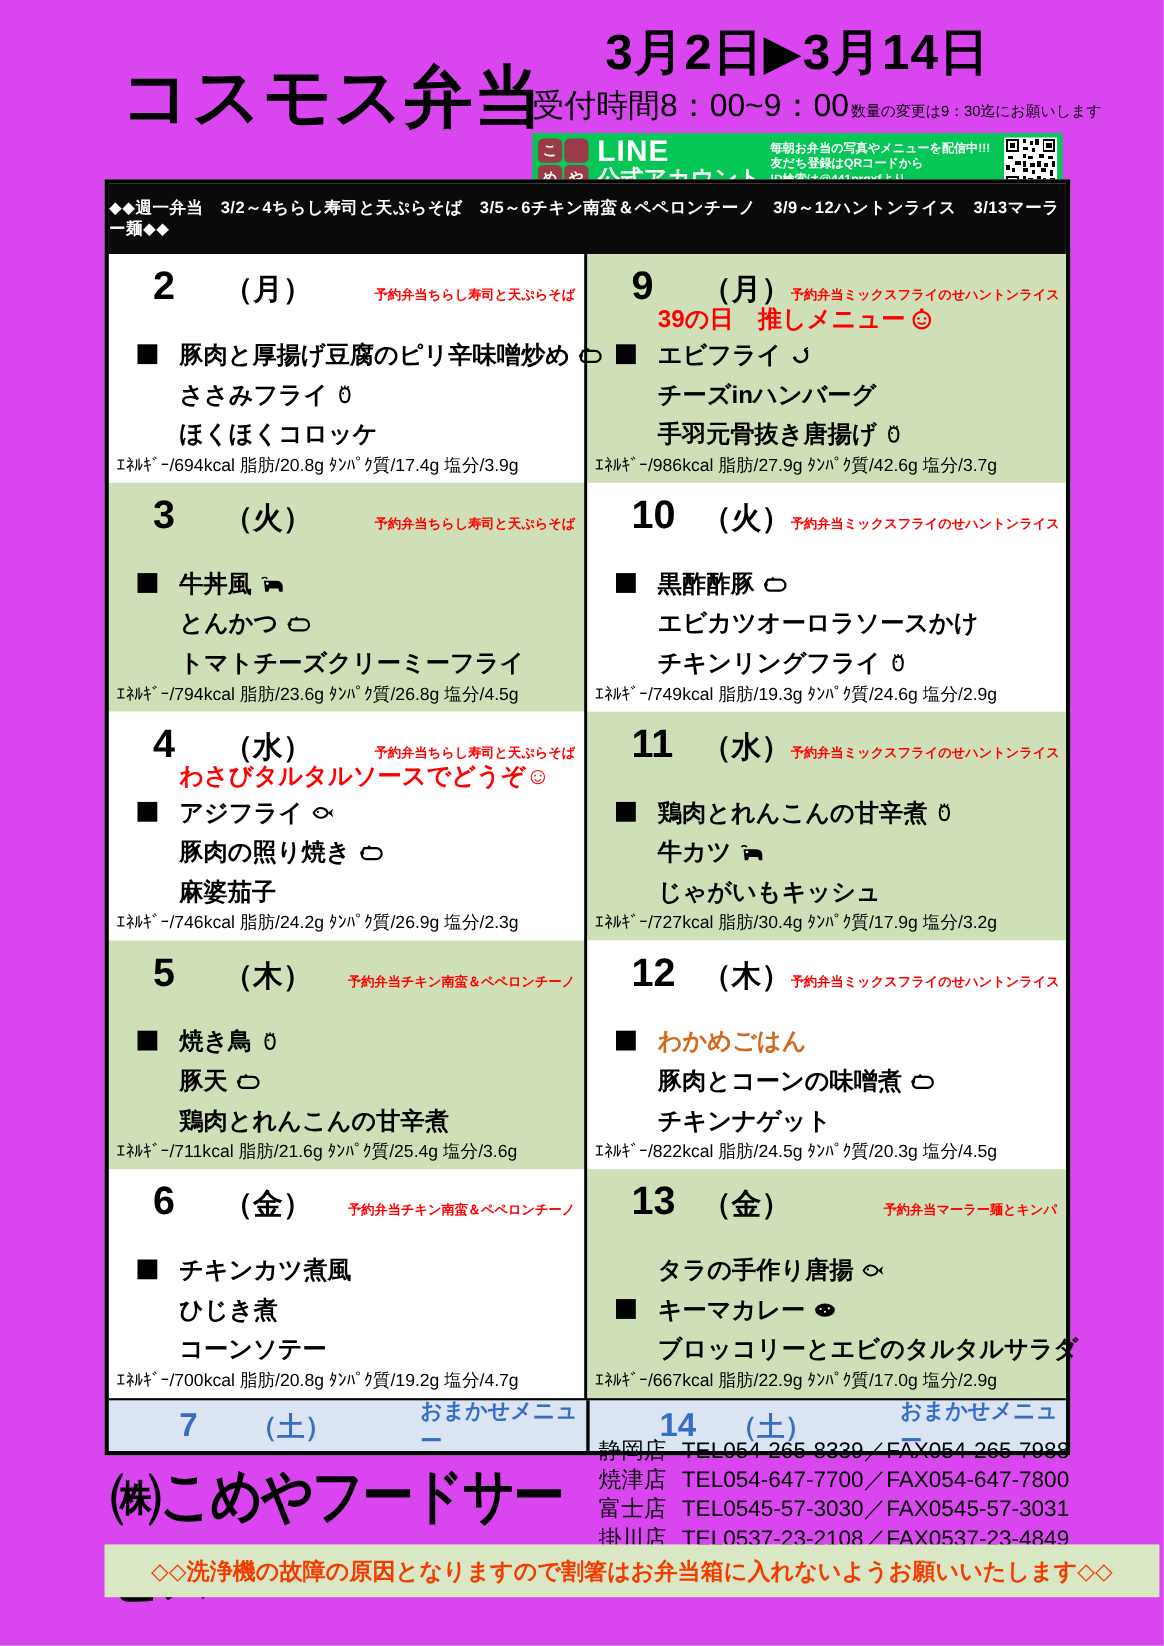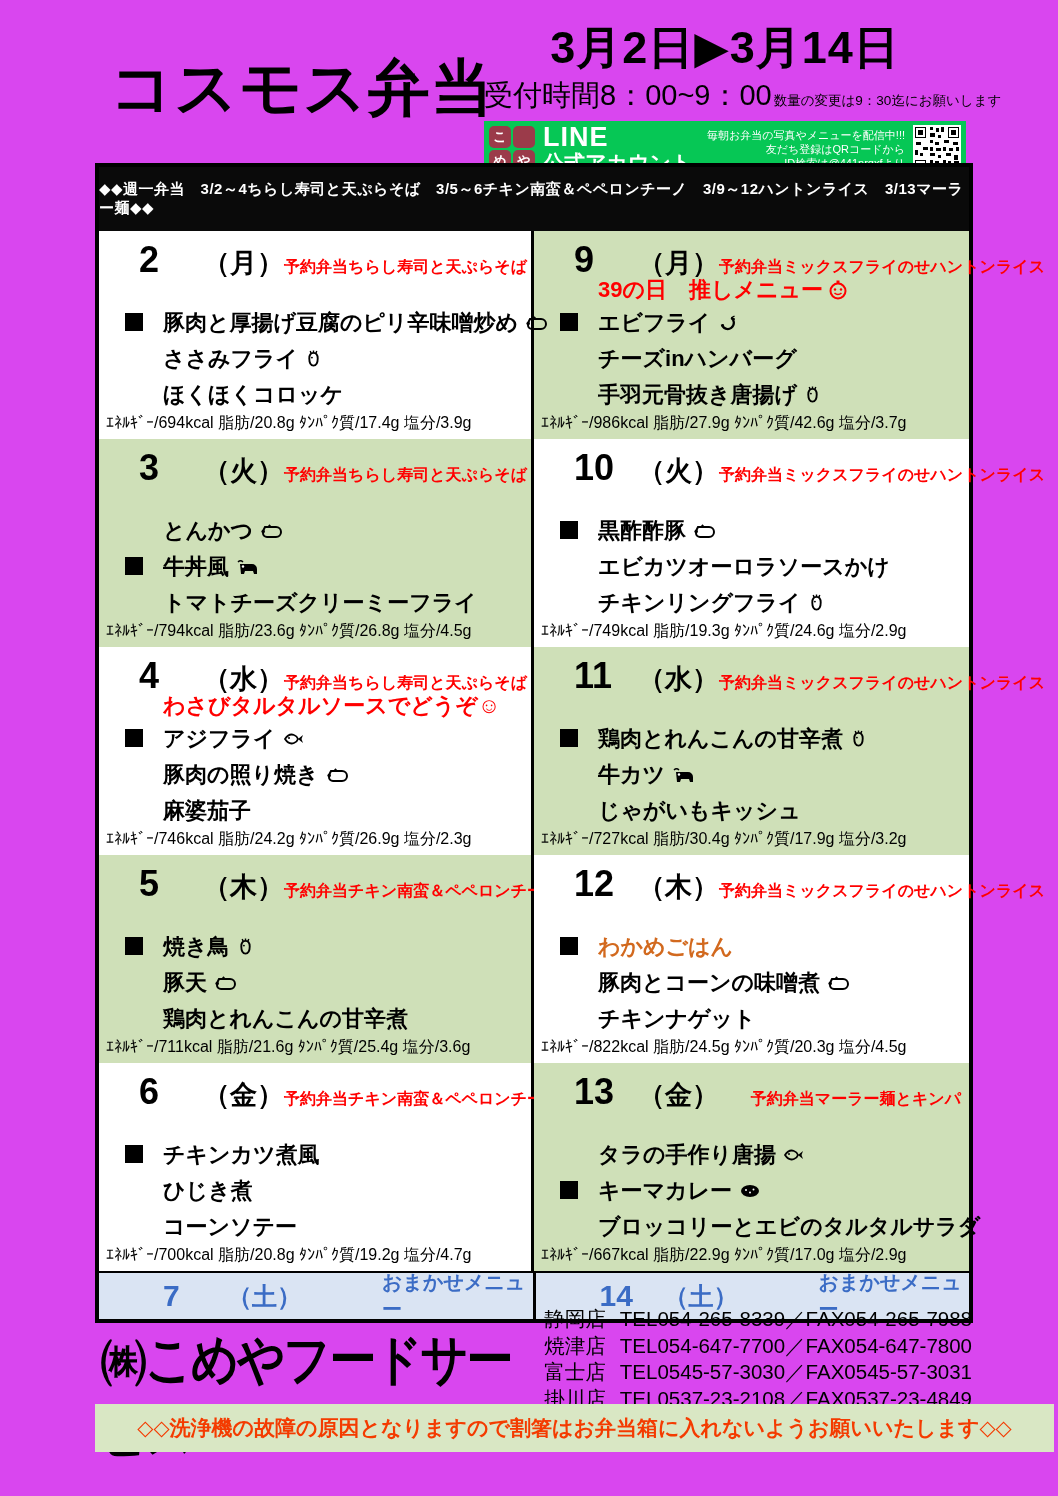--- a/index.html
+++ b/index.html
@@ -13,37 +13,37 @@
   .reception-line { display:flex; align-items:baseline; margin-top:2px; white-space:nowrap; }
   .reception { font-size:29px; font-weight:500; }
   .reception-note { font-size:13.5px; font-weight:500; margin-left:2px; }
 
   .line-banner { margin-top:5px; height:55px; background:#06c755; display:flex; align-items:center; padding:4px 5px; gap:8px; }
   .line-logo { width:46px; height:46px; display:grid; grid-template-columns:1fr 1fr; grid-template-rows:1fr 1fr; gap:2px; flex:none; }
   .line-logo span { background:#9b3b4a; border-radius:5px; color:#fff; font-size:13px; font-weight:700; display:flex; align-items:center; justify-content:center; }
   .line-titles { color:#fff; line-height:1.05; flex:none; }
   .line-brand { font-size:27px; font-weight:900; letter-spacing:1px; }
   .line-account { font-size:21px; font-weight:800; }
-  .line-info { color:#fff; font-size:11px; font-weight:400; text-align:right; line-height:14px; flex:1; }
+  .line-info { color:#fff; font-size:11px; font-weight:700; text-align:left; line-height:14px; flex:1; }
   .qr { width:48px; height:48px; background:#fff; flex:none; }
 
   
   .menu-table { position:absolute; left:95px; top:163px; width:878px; border:4px solid #000; background:#fff; }
   .week-banner { background:#0a0a0a; color:#fff; font-size:15px; font-weight:700; padding:13px 0; letter-spacing:0.5px; }
   .grid { display:flex; }
   .col { width:50%; }
   .col.left { border-right:3px solid #000; }
   .cell { height:208px; display:flex; flex-direction:column; }
   .cell.green { background:#cfe0b8; }
   .cell.white { background:#fff; }
 
   .cell-head { display:flex; align-items:baseline; padding:8px 5px 0 40px; height:44px; }
   .day-num { font-size:36px; font-weight:800; min-width:64px; }
   .weekday { font-size:27px; font-weight:800; }
-  .reserve { color:#f00; font-weight:800; font-size:16px; margin-left:auto; padding-right:3px; white-space:nowrap; }
+  .reserve { color:#f00; font-weight:800; font-size:12px; margin-left:auto; padding-right:3px; white-space:nowrap; }
 
   .note { height:40px; padding-left:64px; color:#f00; font-weight:800; font-size:22px; display:flex; align-items:center; gap:5px; }
 
   .items { list-style:none; }
   .items li { position:relative; padding-left:64px; height:36px; display:flex; align-items:center; gap:8px; font-size:22px; font-weight:800; white-space:nowrap; }
   .bullet { position:absolute; left:26px; top:8px; width:18px; height:18px; background:#000; }
   .orange { color:#d2691e; }
   .food-icon { flex:none; }
 
   .nutrition { margin-top:auto; font-size:16px; font-weight:500; padding:0 0 5px 7px; white-space:nowrap; }
@@ -142,34 +142,34 @@
 
         <section class="cell green">
           <div class="cell-head">
             <span class="day-num">3</span>
             <span class="weekday">（火）</span>
             <span class="reserve">予約弁当ちらし寿司と天ぷらそば</span>
           </div>
           <div class="note"></div>
           <ul class="items">
             <li>
-                <span>とんかつ</span>
-                <svg class="food-icon" width="22" height="15" viewBox="0 0 22 15">
-                  <path d="M4 3 h11 a5 5 0 0 1 0 10 h-9 a4 4 0 0 1 -4 -4 v-2 z" fill="none" stroke="#000" stroke-width="2"></path>
-                  <circle cx="2.2" cy="7.5" r="1.8" fill="#000"></circle>
-                  <path d="M6.5 2.5 l2 -2.3 2 2.3 z" fill="#000"></path>
-                </svg>
-              </li>
-            <li>
                 <span class="bullet"></span>
                 <span>牛丼風</span>
                 <svg class="food-icon" width="22" height="15" viewBox="0 0 22 15">
                   <path d="M3 4 h12 a5 5 0 0 1 5 5 v5 h-3 l-1 -3 h-8 l-1 3 h-3 z" fill="#000"></path>
                   <path d="M1 2 q2.5 -2.5 5 0" stroke="#000" fill="none" stroke-width="1.5"></path>
                   <circle cx="6" cy="6.5" r="1.2" fill="#fff"></circle>
+                </svg>
+              </li>
+            <li>
+                <span>とんかつ</span>
+                <svg class="food-icon" width="22" height="15" viewBox="0 0 22 15">
+                  <path d="M4 3 h11 a5 5 0 0 1 0 10 h-9 a4 4 0 0 1 -4 -4 v-2 z" fill="none" stroke="#000" stroke-width="2"></path>
+                  <circle cx="2.2" cy="7.5" r="1.8" fill="#000"></circle>
+                  <path d="M6.5 2.5 l2 -2.3 2 2.3 z" fill="#000"></path>
                 </svg>
               </li>
             <li>
                 <span>トマトチーズクリーミーフライ</span>
               </li>
           </ul>
           <div class="nutrition">ｴﾈﾙｷﾞｰ/794kcal 脂肪/23.6g ﾀﾝﾊﾟｸ質/26.8g 塩分/4.5g</div>
         </section>
 
         <section class="cell white">

